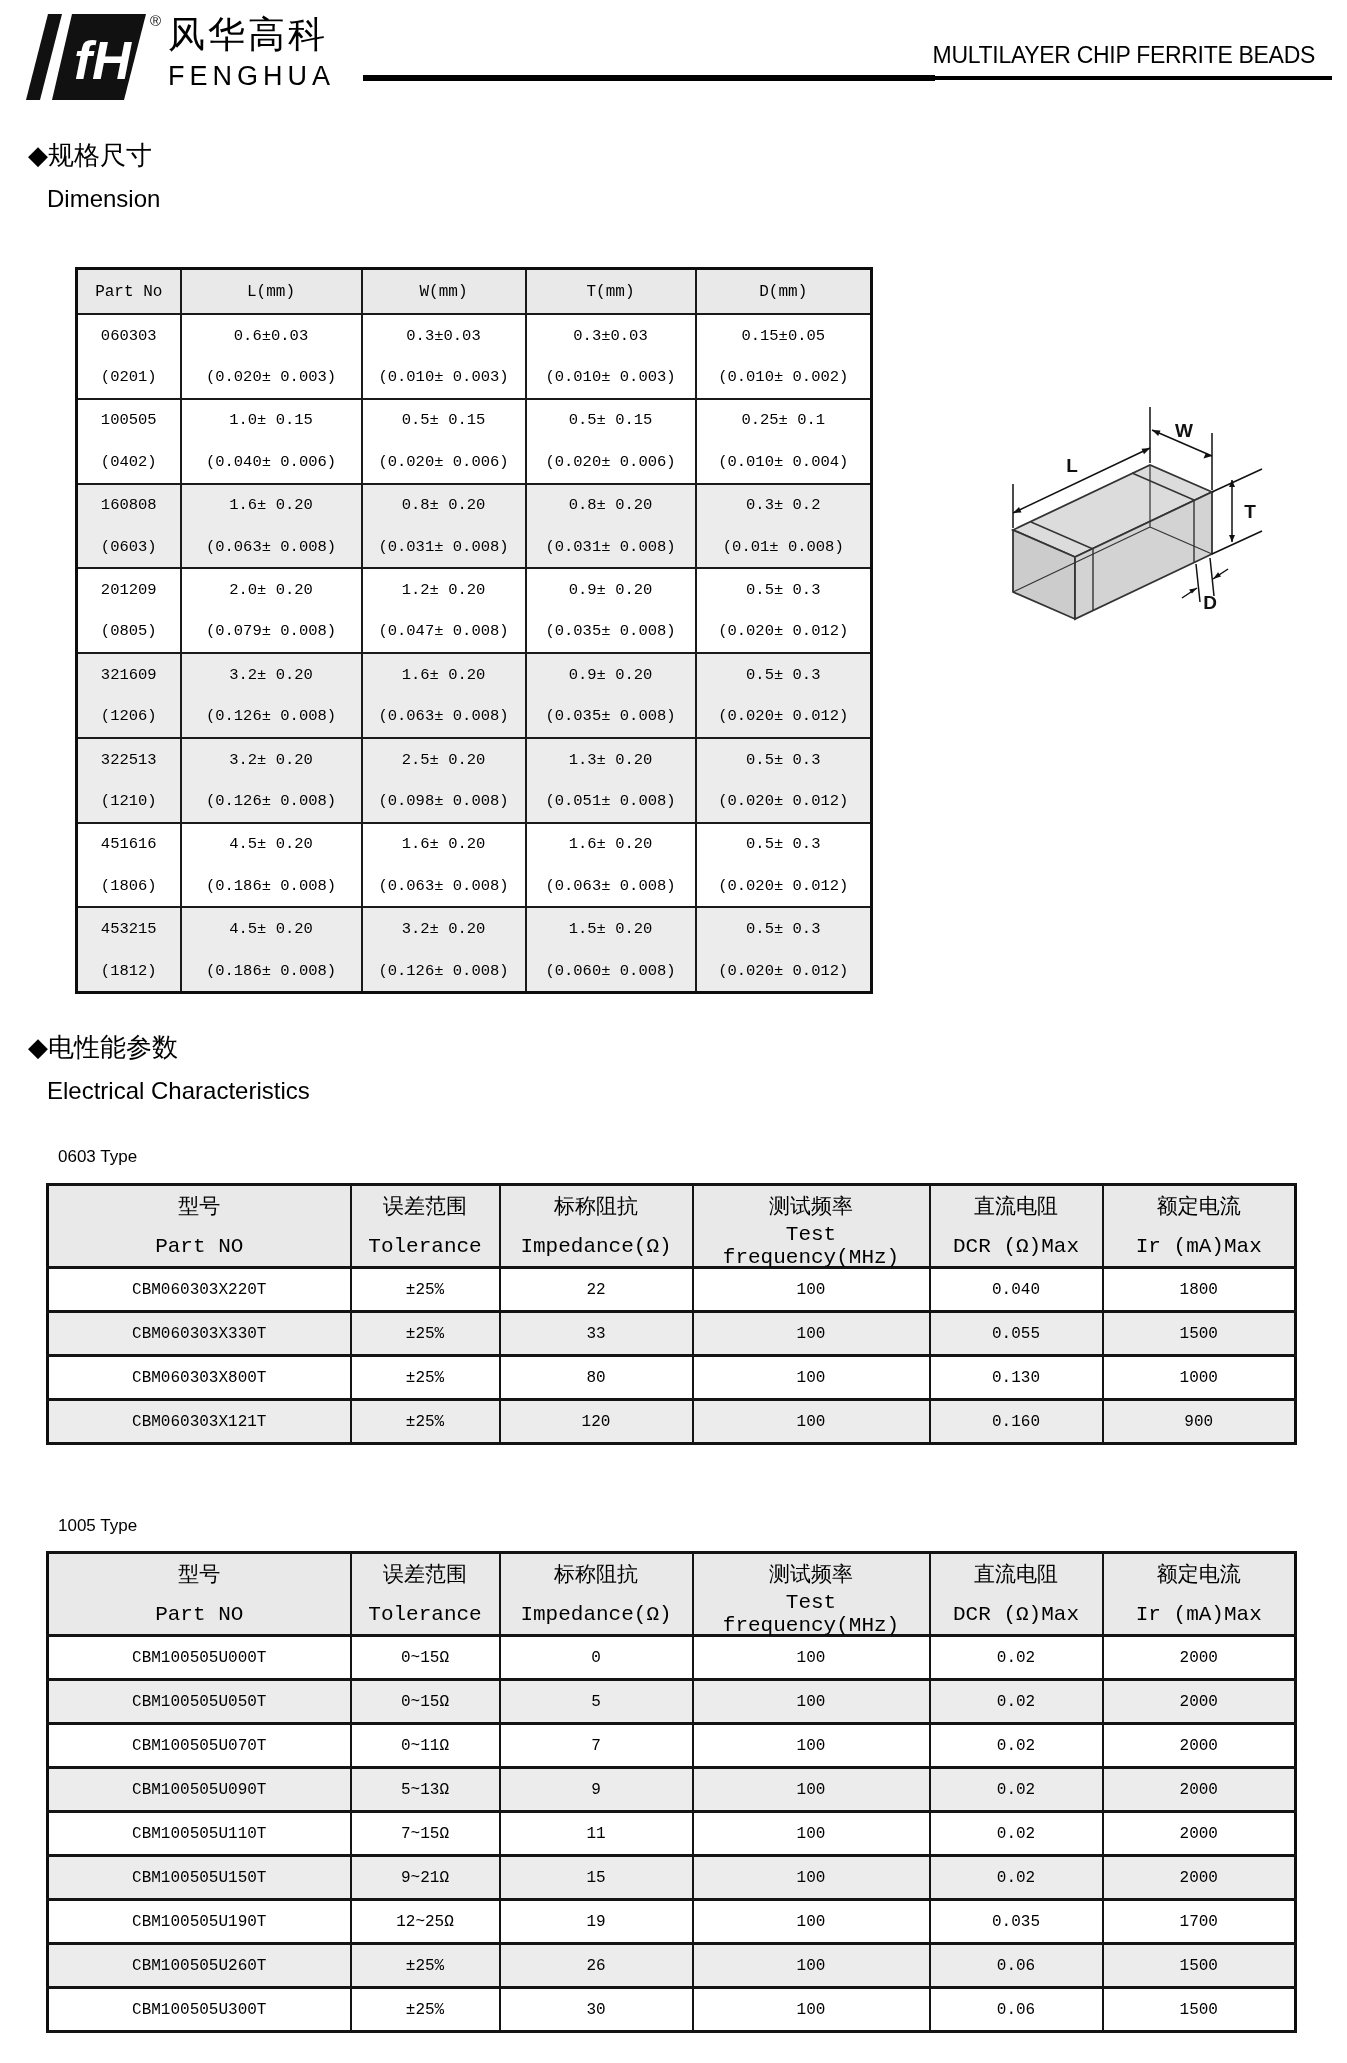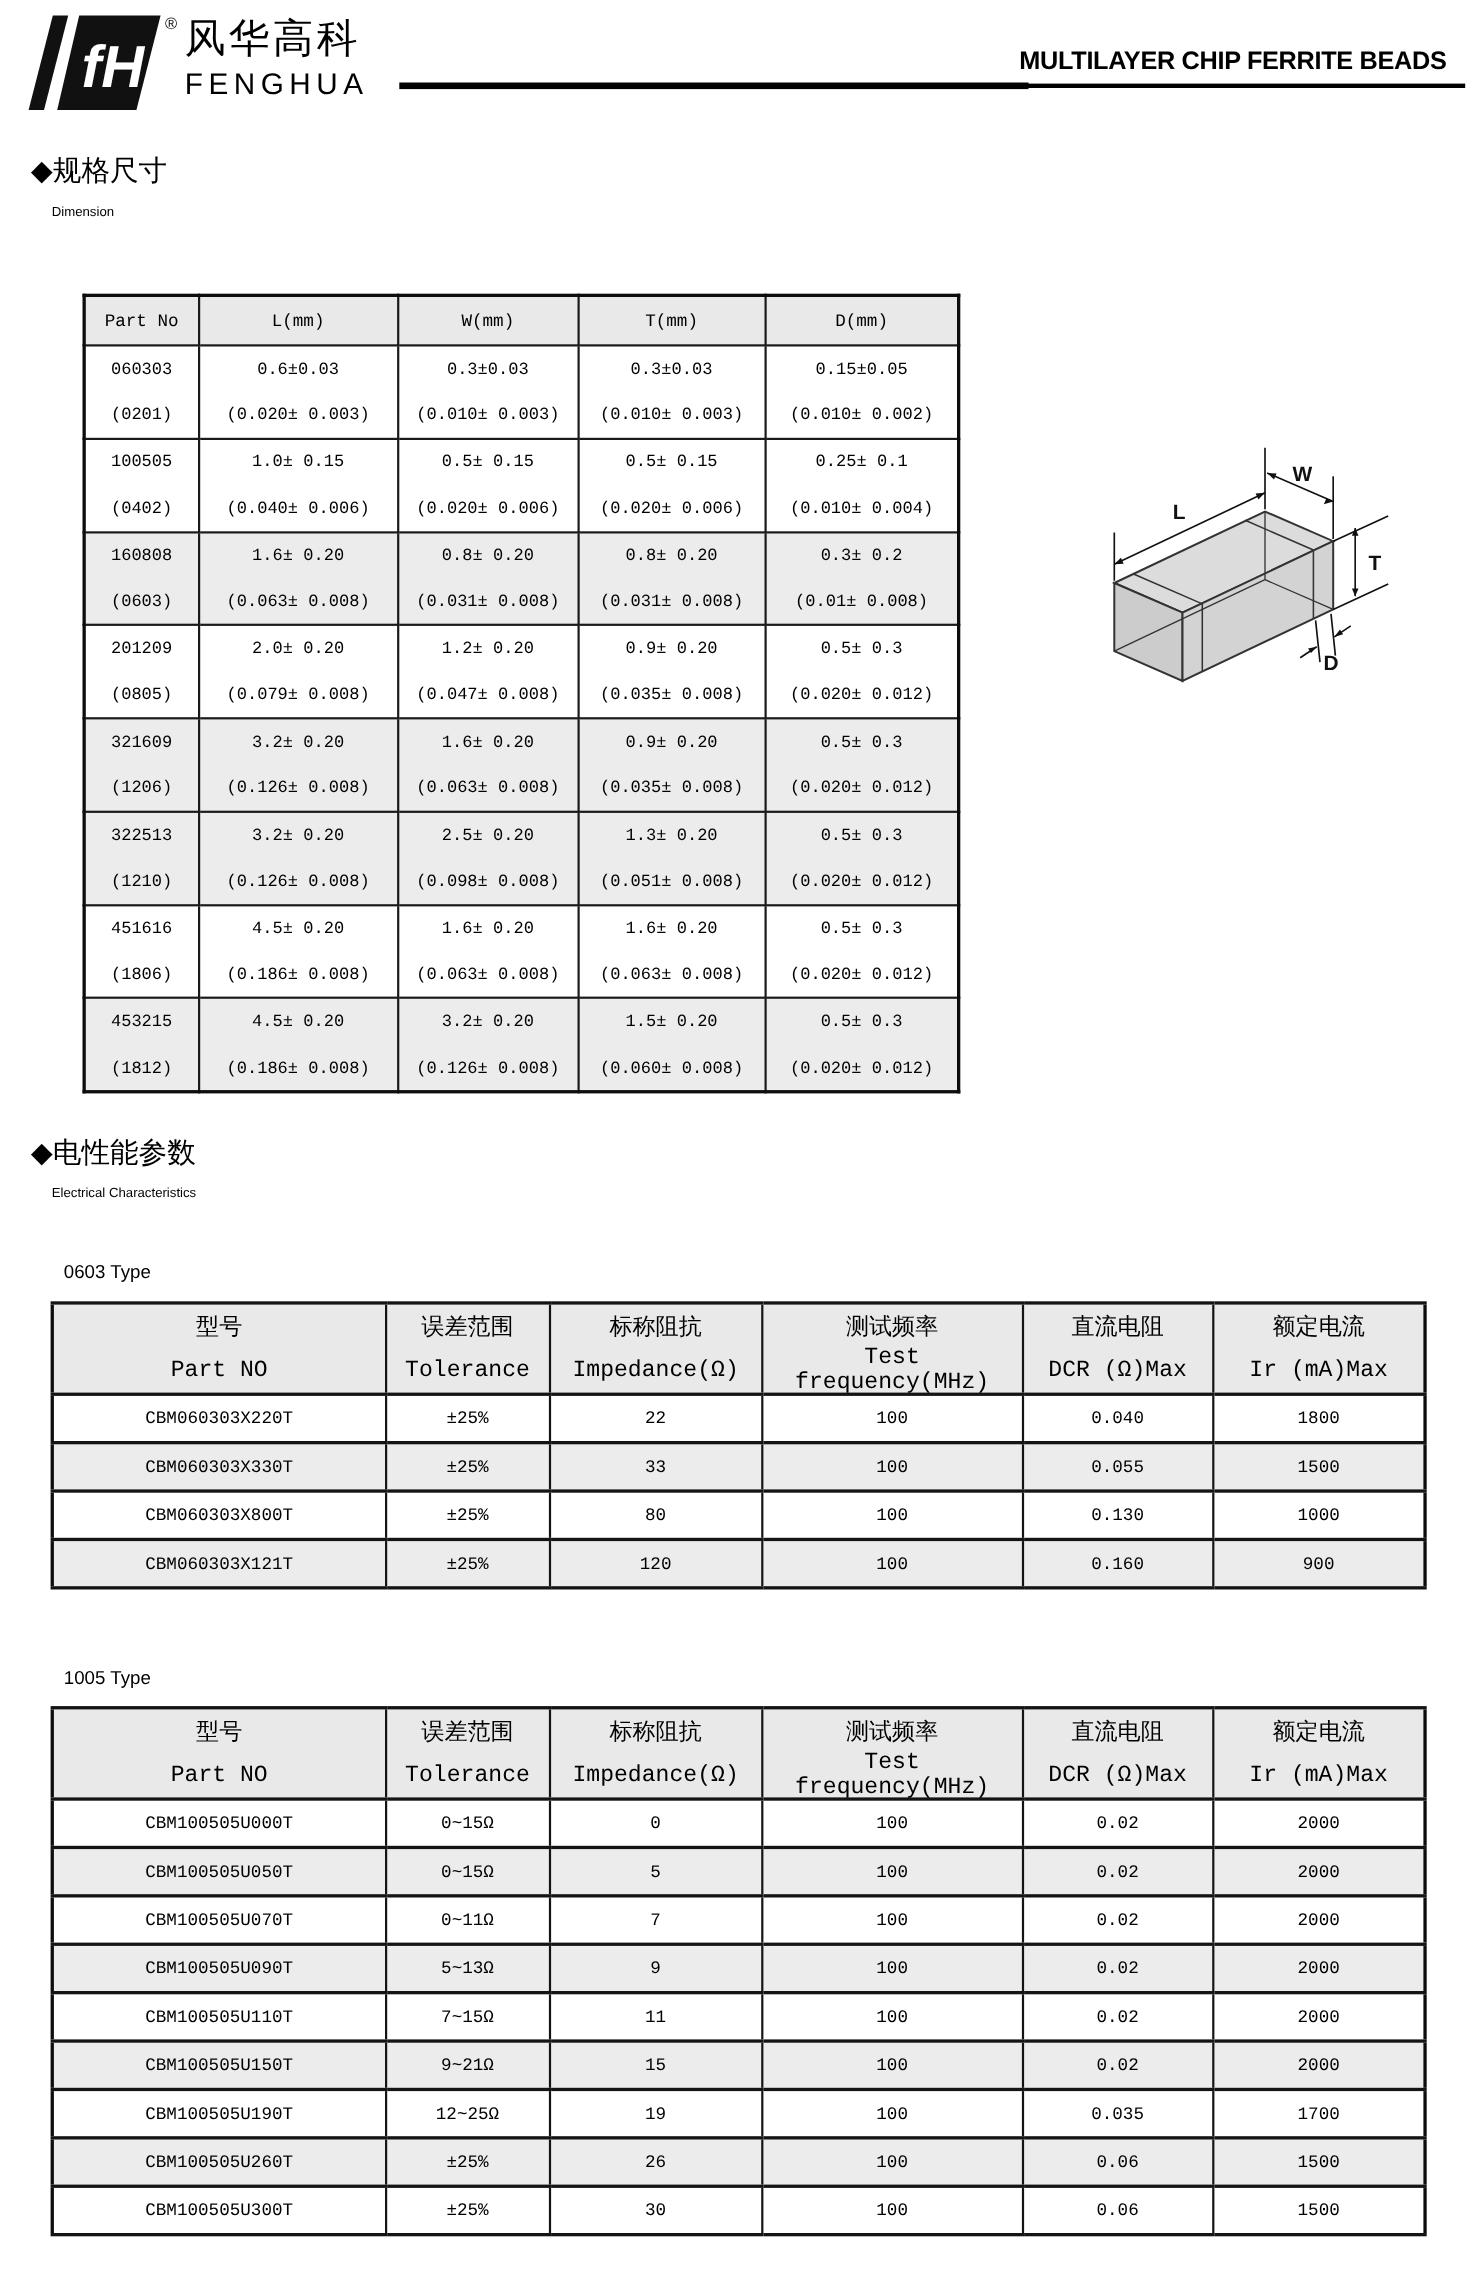--- a/index.html
+++ b/index.html
@@ -3,26 +3,26 @@
 <meta charset="utf-8">
 <style>
   html,body{margin:0;padding:0;}
   body{width:1347px;height:2063px;background:#fff;position:relative;
        font-family:"Liberation Sans","DejaVu Sans",sans-serif;color:#000;}
   .abs{position:absolute;}
 
   
   .brand-cn{font-size:37px;font-weight:400;letter-spacing:3px;line-height:1;}
   .brand-en{font-size:27px;font-weight:400;letter-spacing:5px;line-height:1;margin-top:5px;}
-  .doc-title{font-size:23px;font-weight:bold;letter-spacing:-0.3px;white-space:nowrap;}
+  .doc-title{font-size:23px;font-weight:normal;letter-spacing:-0.3px;white-space:nowrap;}
   .rule{background:#000;}
 
   
   .sec-cn{font-size:26px;font-weight:normal;}
-  .sec-en{font-size:12px;}
+  .sec-en{font-size:24px;}
   .type-label{font-size:17px;}
 
   
   table{border-collapse:collapse;table-layout:fixed;background:#fff;font-family:Liberation Mono, monospace;}
   .ln{display:flex;align-items:center;justify-content:center;white-space:nowrap;}
 
   .dimtable{border:3px solid #0d0d0d;}
   .dimtable th,.dimtable td{border:2px solid #1a1a1a;padding:0;text-align:center;}
   .dimtable th{background:#e9e9e9;height:43px;font-size:16px;font-weight:normal;}
   .dimtable .ln{height:41.4px;font-size:15.5px;}

